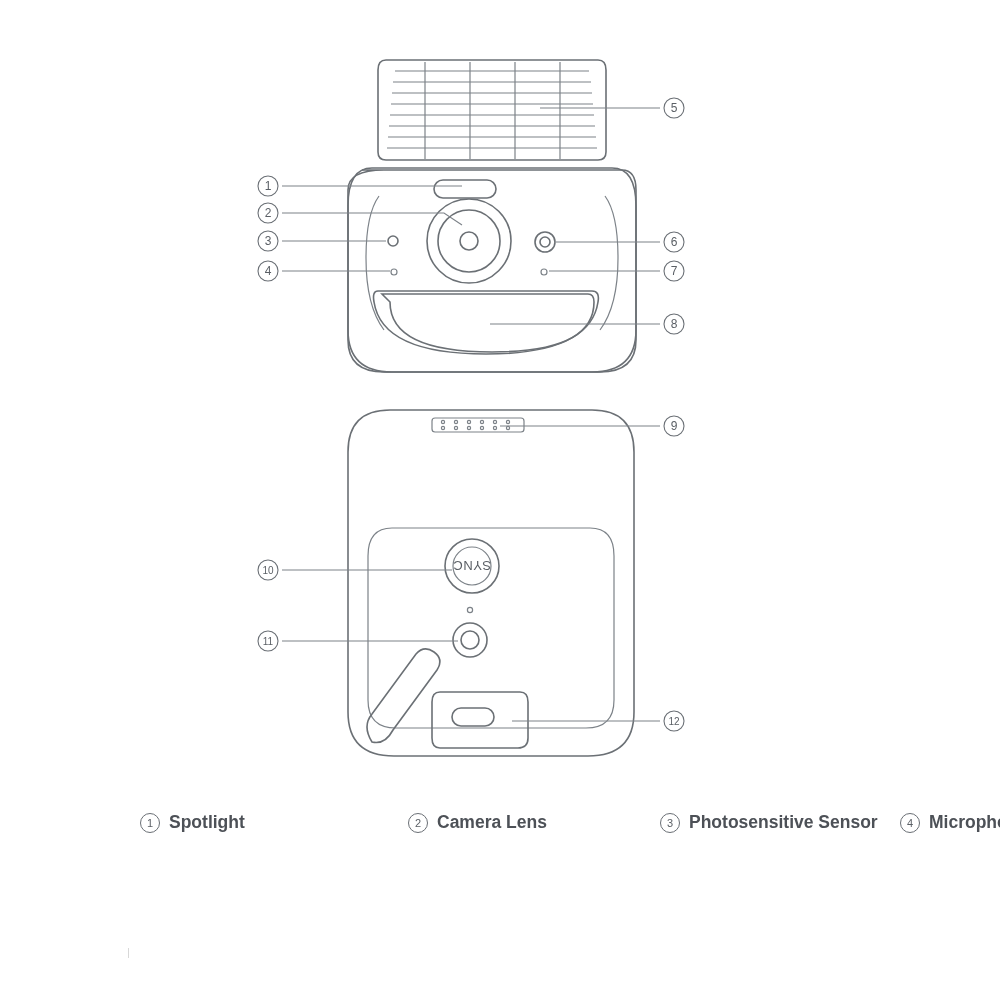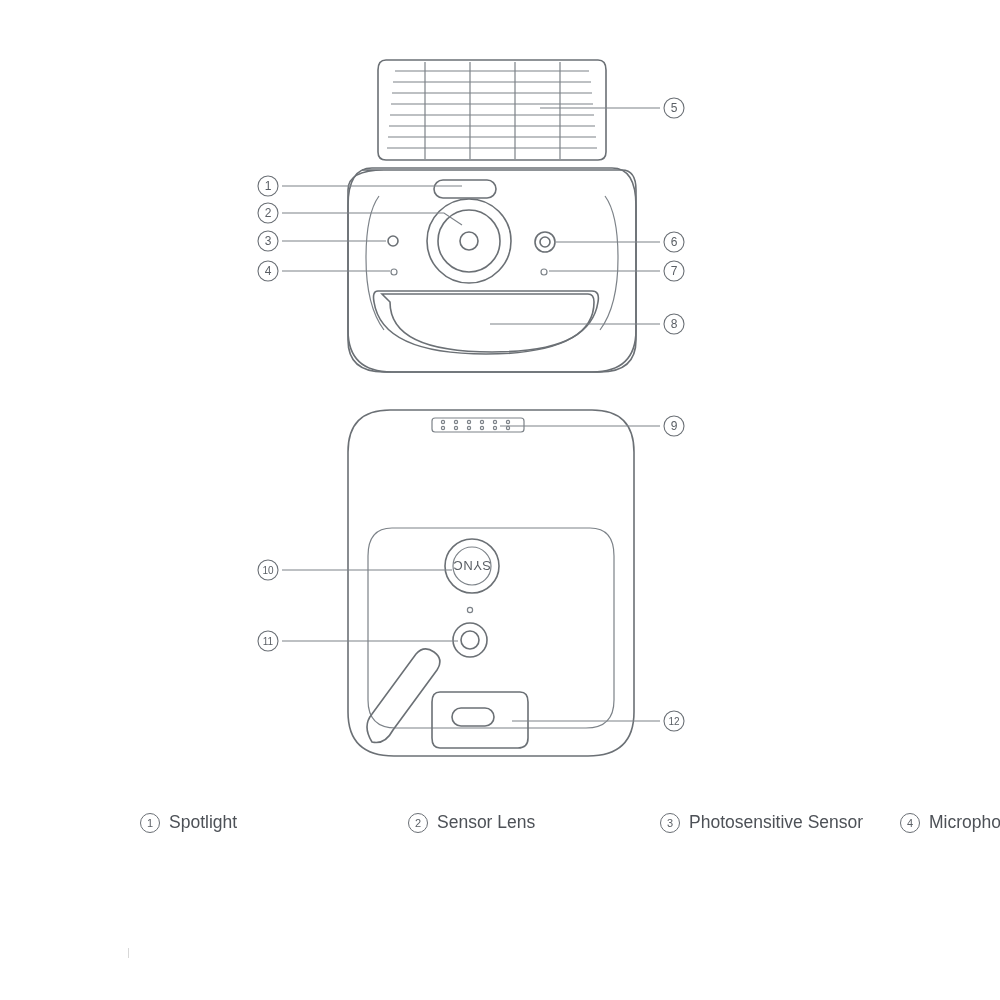--- a/index.html
+++ b/index.html
@@ -53,20 +53,21 @@
     height: 18px;
     border: 1px solid #6a6f75;
     border-radius: 50%;
     font-size: 11px;
     color: #5a5f65;
     flex: 0 0 auto;
     letter-spacing: -0.3px;
   }
   .legend-label {
     white-space: nowrap;
+    font-weight: bold;
   }
   .tick {
     position: absolute;
     left: 128px;
     top: 948px;
     width: 1px;
     height: 10px;
     background: #d8d8d8;
   }
 </style>
@@ -251,21 +252,21 @@
     </g>
   </svg>
 
   <div class="legend">
     <div class="legend-item">
       <span class="legend-num">1</span>
       <span class="legend-label">Spotlight</span>
     </div>
     <div class="legend-item">
       <span class="legend-num">2</span>
-      <span class="legend-label">Sensor Lens</span>
+      <span class="legend-label">Camera Lens</span>
     </div>
     <div class="legend-item">
       <span class="legend-num">3</span>
       <span class="legend-label">Photosensitive Sensor</span>
     </div>
     <div class="legend-item">
       <span class="legend-num">4</span>
       <span class="legend-label">Microphone 1</span>
     </div>
 

